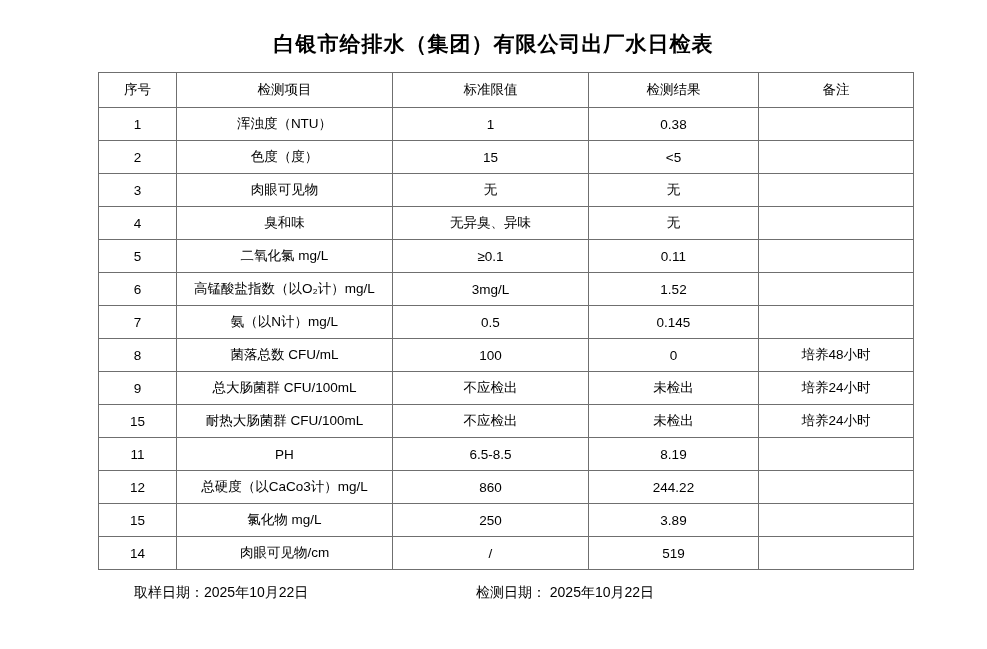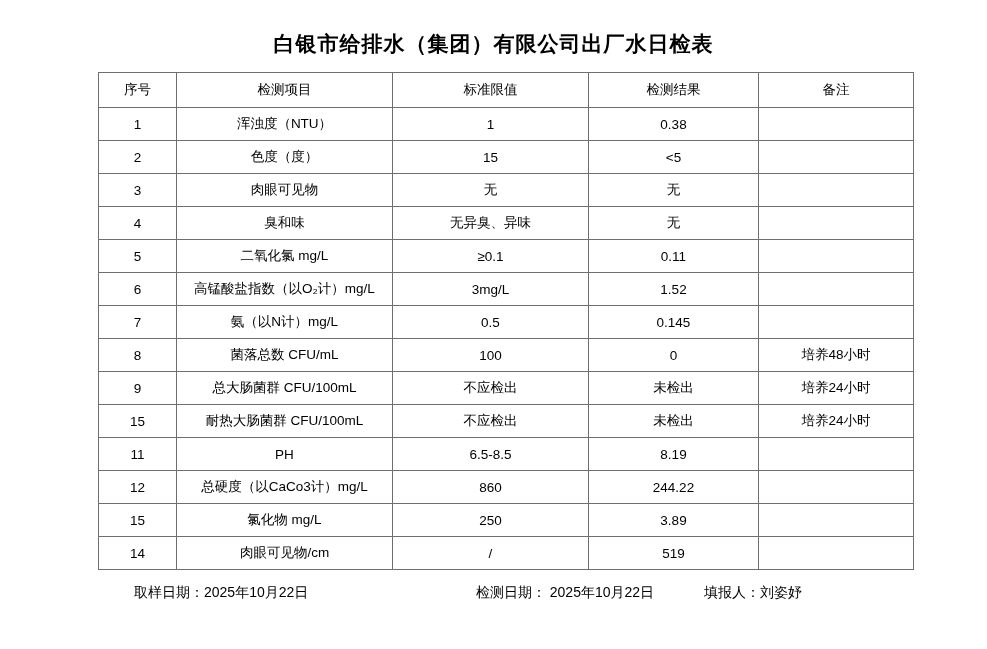--- a/index.html
+++ b/index.html
@@ -206,16 +206,15 @@
           <td>519</td>
           <td></td>
         </tr>
       </tbody>
     </table>
   </div>
 
   <div class="footer">
     <div class="f-sample">取样日期：2025年10月22日</div>
     <div class="f-test">检测日期： 2025年10月22日</div>
-    <div class="f-filler">填报人：刘姿妤</div>
   </div>
 
 </div>
 
 </body></html>

